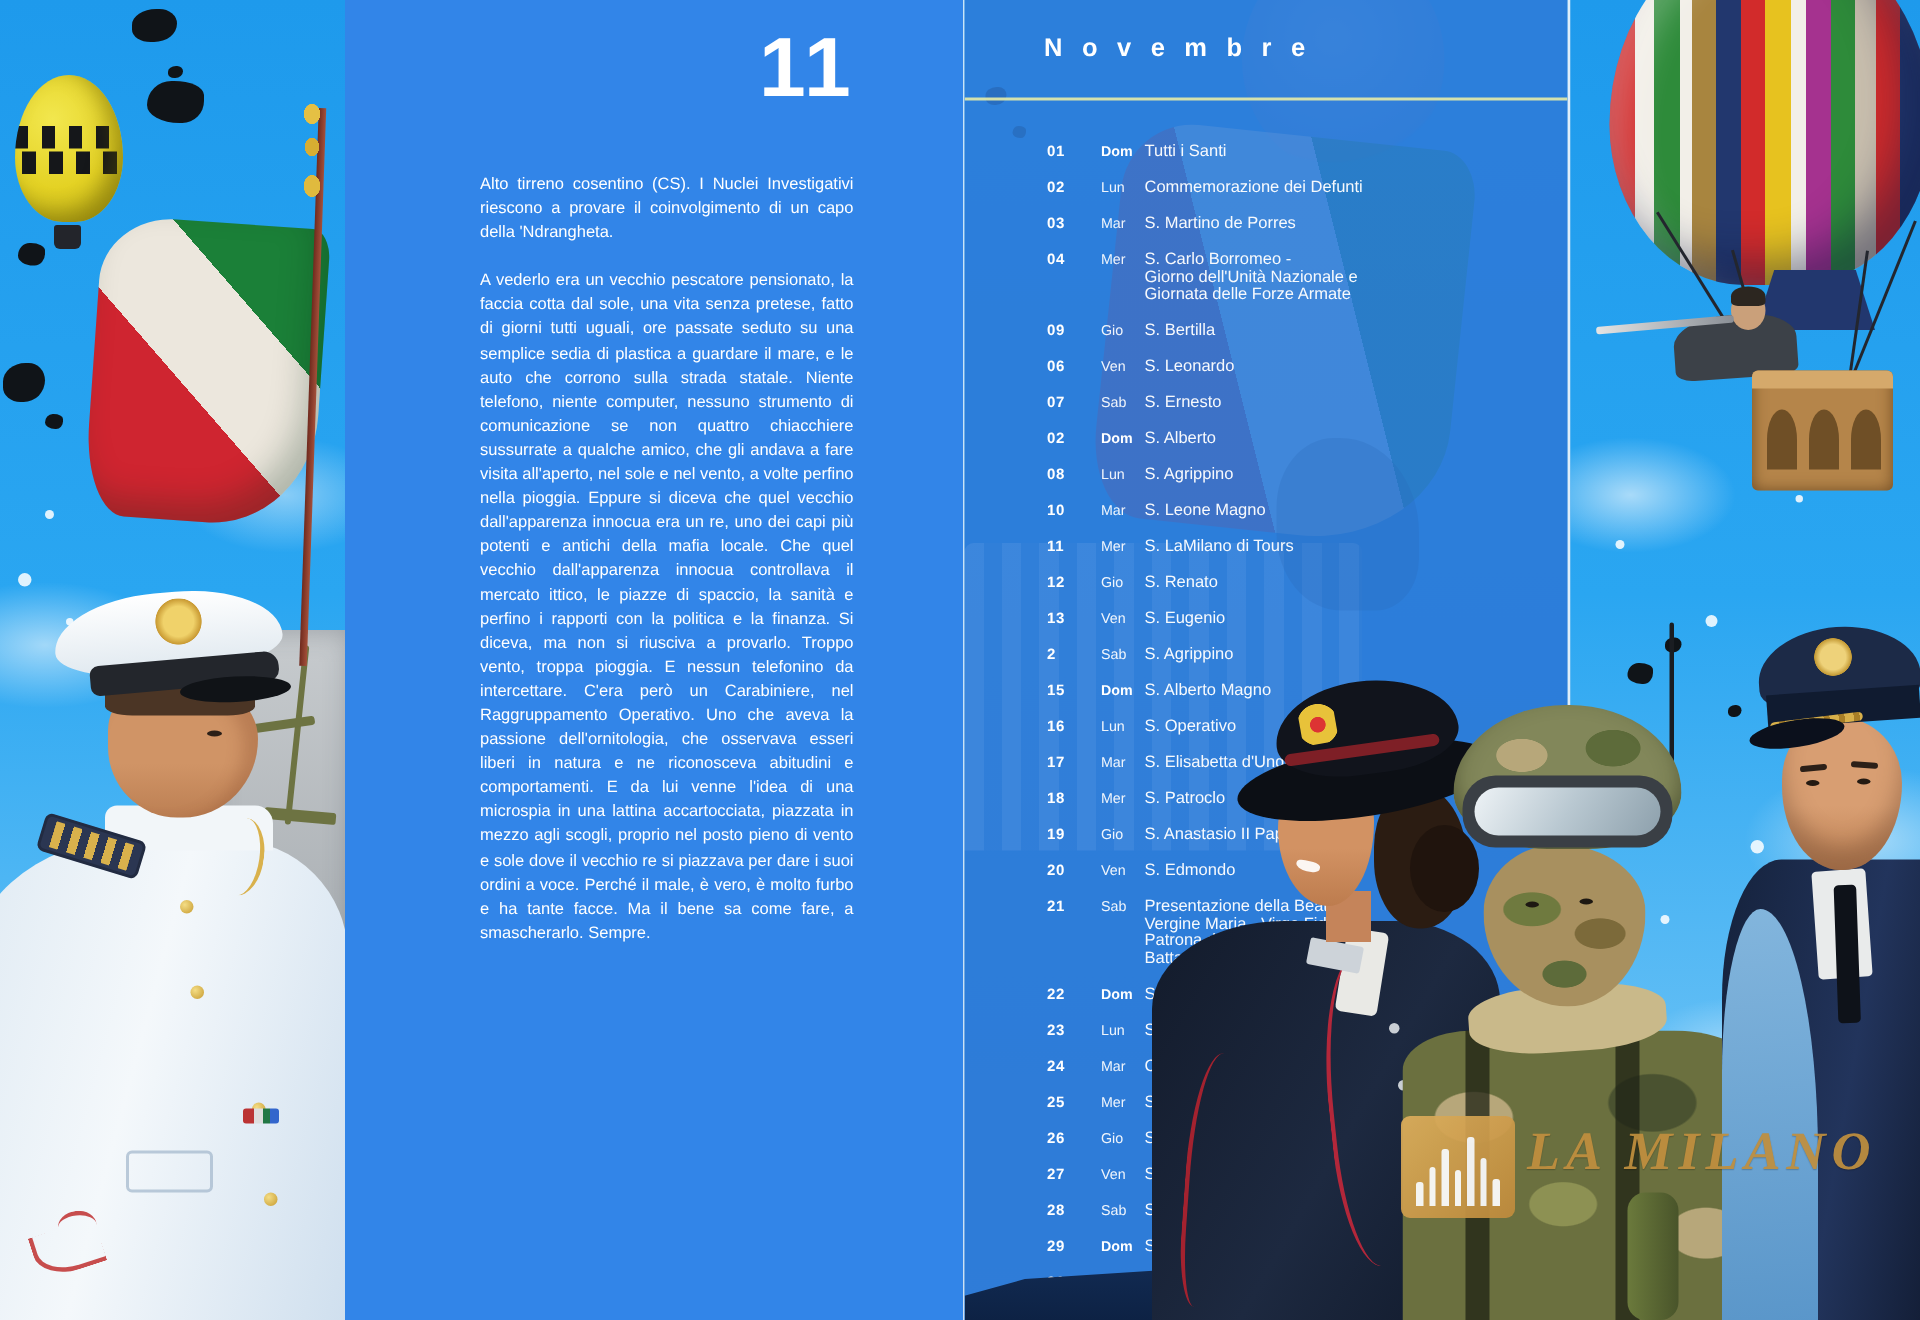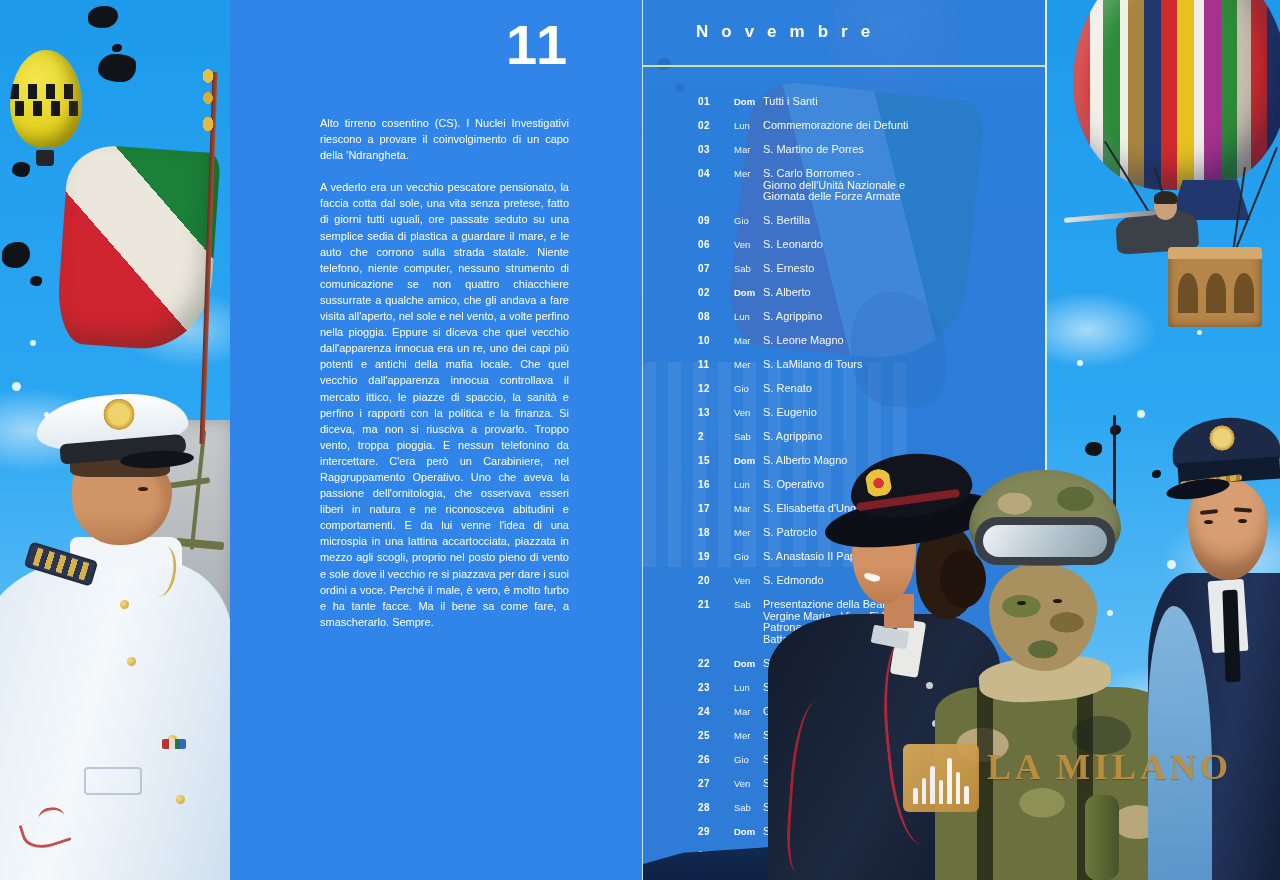--- a/index.html
+++ b/index.html
@@ -208,21 +208,21 @@
     border-radius:46% 54% 50% 50%/42% 44% 58% 56%;box-shadow:inset 0 -16px 14px rgba(90,55,35,.35);}
   .af-brow{position:absolute;width:18px;height:4px;background:#2c2018;border-radius:2px;}
   .af-eye{position:absolute;width:9px;height:4px;background:#241a12;border-radius:50%;}
   .af-cap-crown{position:absolute;left:24px;top:0;width:108px;height:54px;background:#1c2a47;border-radius:55% 55% 30% 30%/70% 70% 30% 30%;transform:rotate(-4deg);}
   .af-cap-band{position:absolute;left:30px;top:42px;width:102px;height:22px;background:#101b30;transform:rotate(-4deg);}
   .af-cap-badge{position:absolute;left:58px;top:6px;width:32px;height:28px;
     background:radial-gradient(circle at 50% 50%,#eed27a 0 40%,#c49a35 58%,transparent 60%);}
   .af-braid{position:absolute;left:32px;top:60px;width:62px;height:6px;background:repeating-linear-gradient(90deg,#d8b04a 0 6px,#a97f27 6px 10px);transform:rotate(-7deg);border-radius:3px;}
   .af-visor{position:absolute;left:18px;top:62px;width:64px;height:18px;background:#0b101c;border-radius:50%;transform:rotate(-9deg);}
   
-  .wm{position:absolute;left:899px;top:738px;width:350px;height:104px;z-index:10;opacity:.93;}
+  .wm{position:absolute;left:930px;top:738px;width:350px;height:104px;z-index:10;opacity:.93;font-style:italic;}
   .wm-logo{position:absolute;left:4px;top:6px;width:76px;height:68px;border-radius:6px;
     background:linear-gradient(135deg,#dcae5c 0%,#c08b3c 100%);
     display:flex;align-items:flex-end;justify-content:center;gap:4px;padding:8px 10px;}
   .wm-bar{width:5px;background:#fff;border-radius:2px 2px 0 0;}
   .wm-brand{position:absolute;left:88px;top:8px;width:262px;color:#c08f3e;
     font-family:"Liberation Serif","DejaVu Serif",serif;font-weight:700;font-size:36px;letter-spacing:4px;
     text-shadow:0 1px 1px rgba(0,0,0,.25);}
   .wm-url{position:absolute;left:42px;top:72px;width:300px;color:#bd8d3c;
     font-family:"Liberation Serif","DejaVu Serif",serif;font-size:17px;letter-spacing:7px;
     text-shadow:0 1px 1px rgba(0,0,0,.3);}

